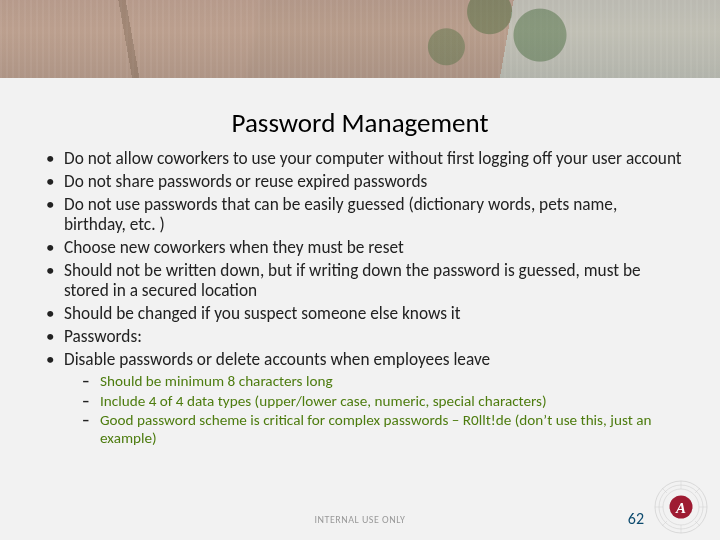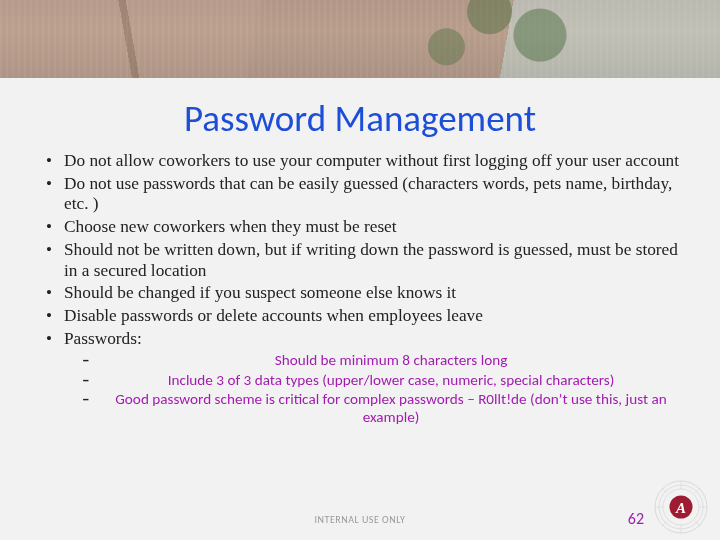--- a/index.html
+++ b/index.html
@@ -35,57 +35,55 @@
     background:
       radial-gradient(circle at 68% 15%, rgba(60,100,50,0.55) 0 22px, transparent 23px),
       radial-gradient(circle at 75% 45%, rgba(55,95,45,0.55) 0 26px, transparent 27px),
       radial-gradient(circle at 62% 60%, rgba(65,105,55,0.5) 0 18px, transparent 19px),
       linear-gradient(80deg, transparent 18%, rgba(90,70,50,0.35) 18%, rgba(90,70,50,0.35) 19%, transparent 19%),
       repeating-linear-gradient(90deg, rgba(255,255,255,0.07) 0 2px, transparent 2px 6px);
     opacity: 0.75;
   }
   .title {
     text-align: center;
-    font-size: 37px;
+    font-size: 27px;
     font-weight: 400;
-    color: #1d4ed8;
-    margin-top: 18px;
+    color: #000000;
+    margin-top: 28px;
     margin-bottom: 10px;
   }
   .content {
     padding: 0 38px 0 38px;
   }
   ul.bullets {
     list-style: none;
     font-size: 17.3px;
     line-height: 1.18;
     color: #222;
   }
   ul.bullets > li {
     position: relative;
     padding-left: 26px;
     margin-bottom: 2.5px;
-    font-family: Liberation Serif, serif;
   }
   ul.bullets > li::before {
     content: "•";
     position: absolute;
     left: 8px;
     top: 0;
     color: #222;
     font-size: 17px;
   }
   ul.dashes {
     list-style: none;
     font-size: 15.2px;
     line-height: 1.18;
-    color: #a21caf;
+    color: #4d7c0f;
     margin-top: 2px;
     margin-left: 40px;
-    text-align: center;
   }
   ul.dashes > li {
     position: relative;
     padding-left: 22px;
     margin-bottom: 1.5px;
   }
   ul.dashes > li::before {
     content: "–";
     position: absolute;
     left: 4px;
@@ -101,50 +99,51 @@
     text-align: center;
     font-size: 10px;
     letter-spacing: 0.5px;
     color: #9a9a9a;
   }
   .page-num {
     position: absolute;
     right: 76px;
     bottom: 12px;
     font-size: 16px;
-    color: #a21caf;
+    color: #0c4a6e;
   }
   .seal {
     position: absolute;
     right: 12px;
     bottom: 6px;
     width: 54px;
     height: 54px;
   }
 </style>
 </head>
 <body>
 
 <div class="banner"></div>
 
 <h1 class="title">Password Management</h1>
 
 <div class="content">
   <ul class="bullets">
     <li>Do not allow coworkers to use your computer without first logging off your user account</li>
-    <li>Do not use passwords that can be easily guessed (characters words, pets name, birthday, etc. )</li>
+    <li>Do not share passwords or reuse expired passwords</li>
+    <li>Do not use passwords that can be easily guessed (dictionary words, pets name, birthday, etc. )</li>
     <li>Choose new coworkers when they must be reset</li>
     <li>Should not be written down, but if writing down the password is guessed, must be stored in a secured location</li>
     <li>Should be changed if you suspect someone else knows it</li>
+    <li>Passwords:</li>
     <li>Disable passwords or delete accounts when employees leave</li>
-    <li>Passwords:</li>
   </ul>
   <ul class="dashes">
     <li>Should be minimum 8 characters long</li>
-    <li>Include 3 of 3 data types (upper/lower case, numeric, special characters)</li>
+    <li>Include 4 of 4 data types (upper/lower case, numeric, special characters)</li>
     <li>Good password scheme is critical for complex passwords – R0llt!de (don’t use this, just an example)</li>
   </ul>
 </div>
 
 <div class="footer-label">INTERNAL USE ONLY</div>
 <div class="page-num">62</div>
 
 <svg class="seal" viewBox="0 0 54 54">
   <defs>
     <radialGradient id="rg" cx="50%" cy="50%" r="50%">

